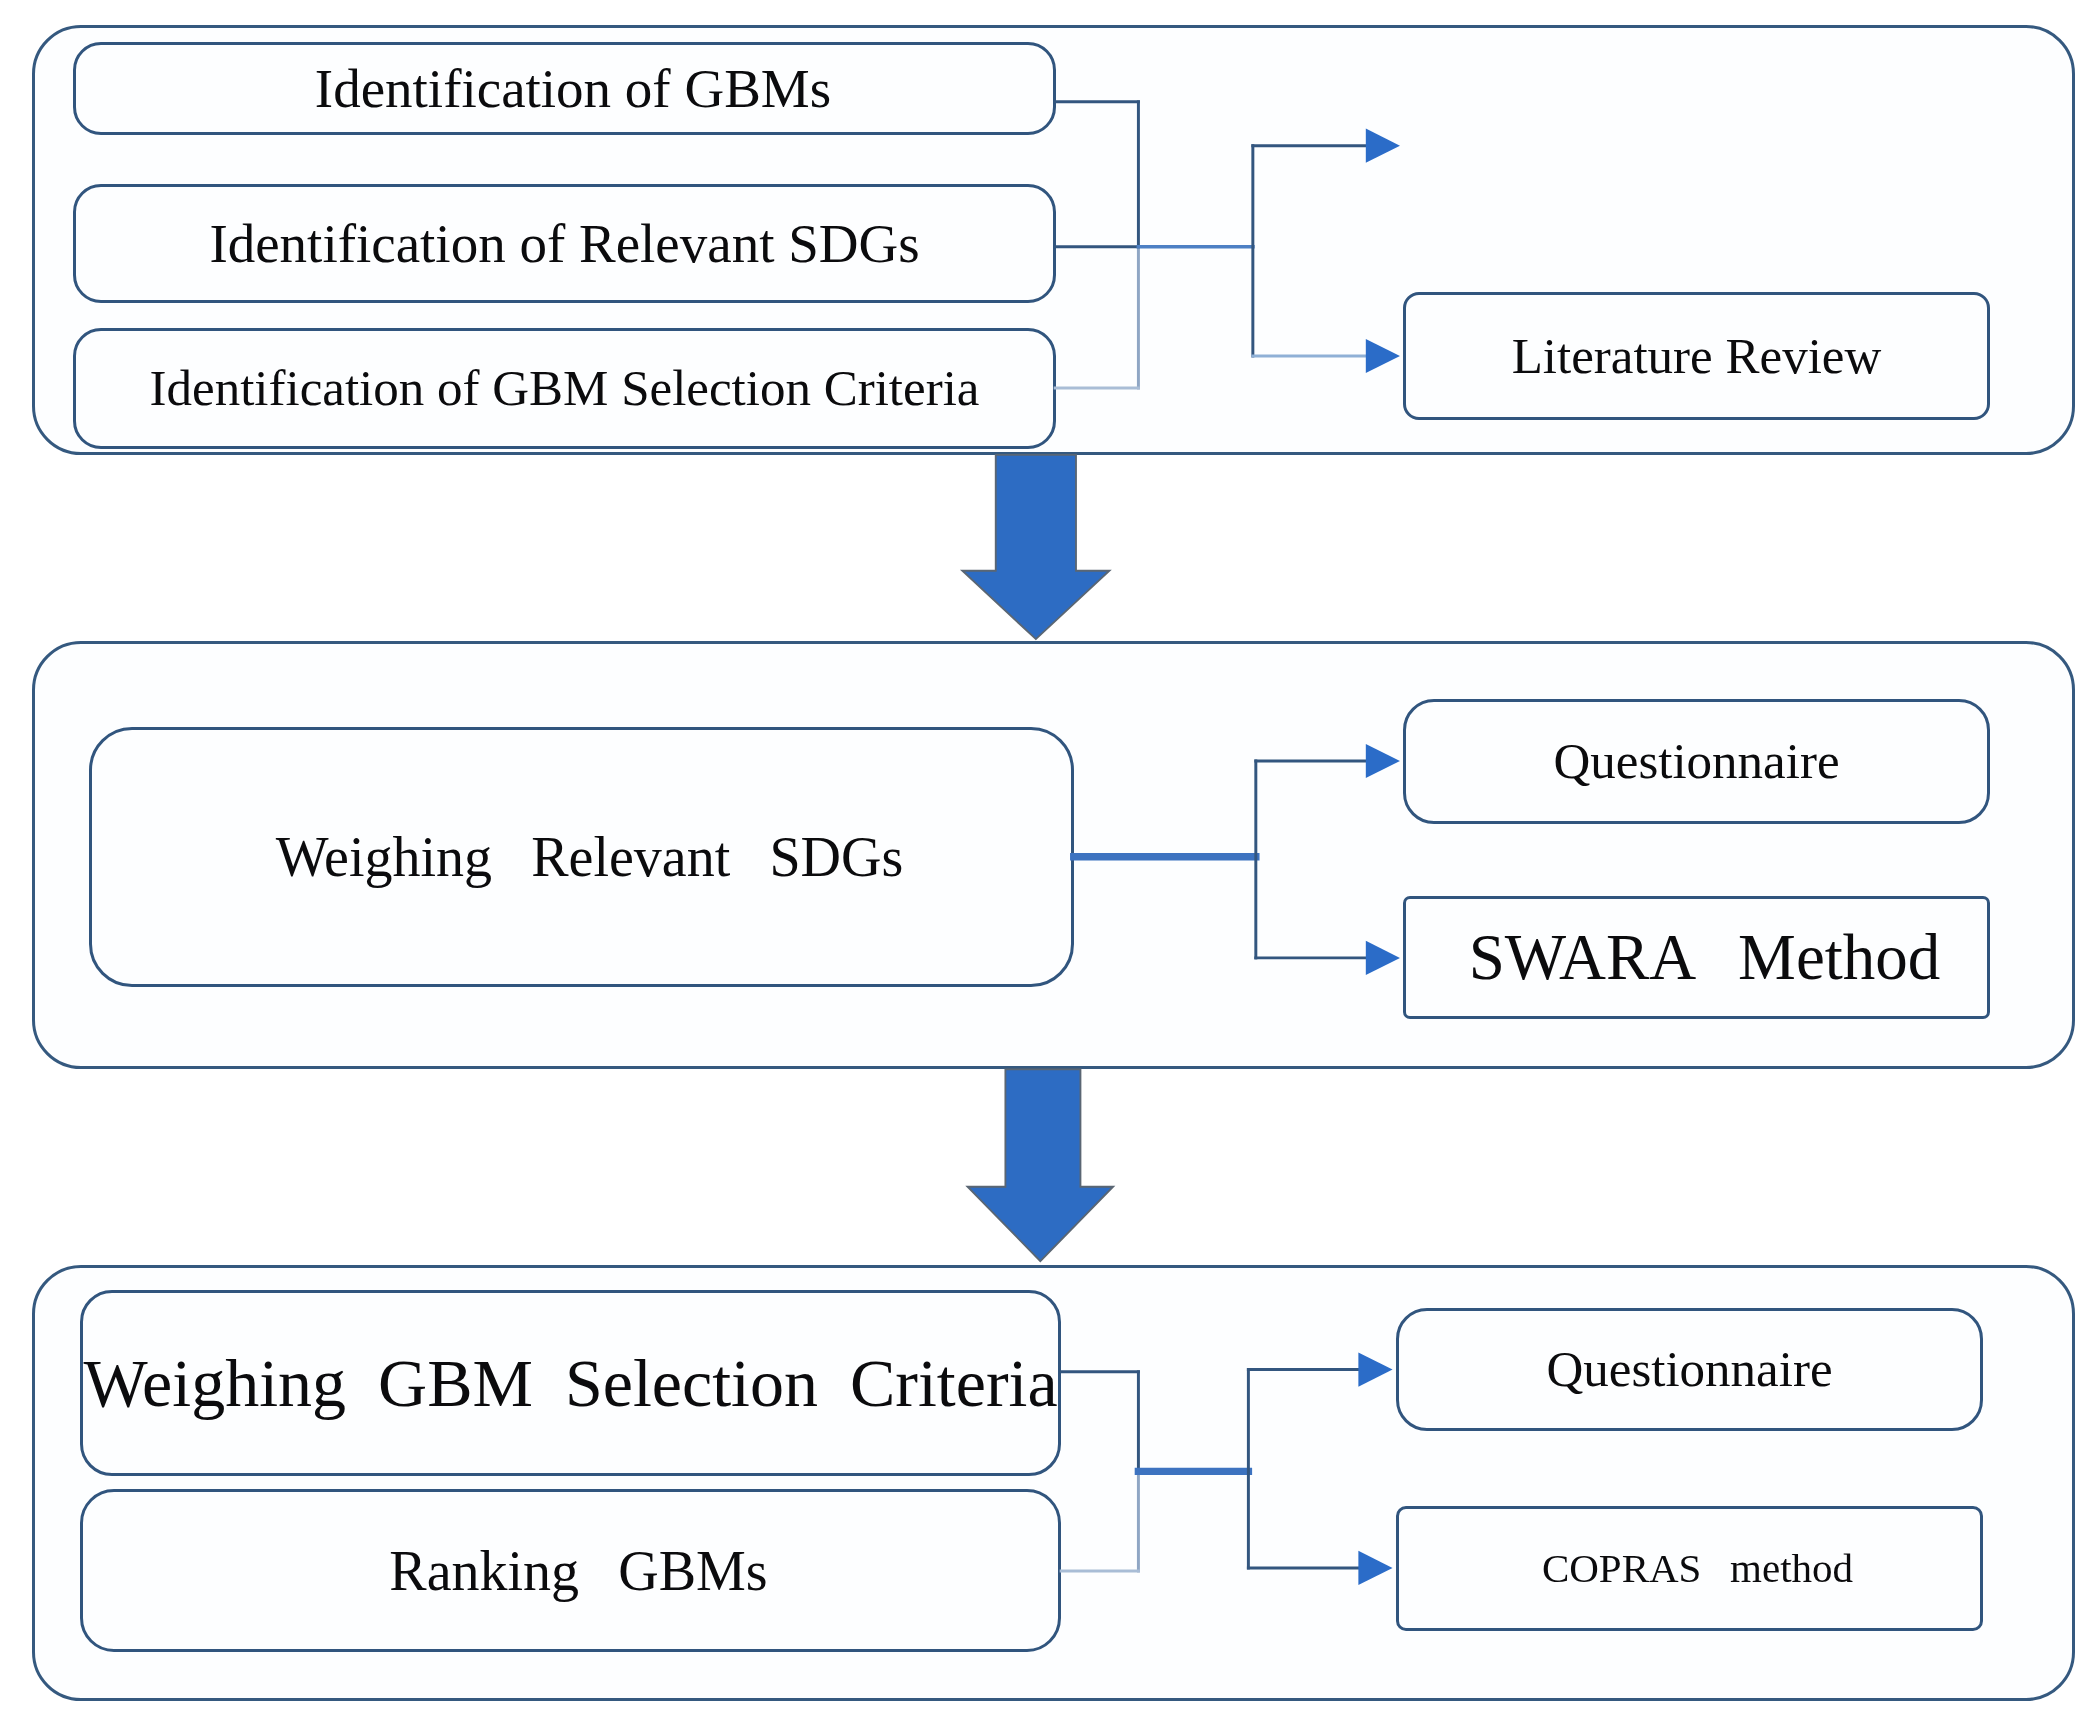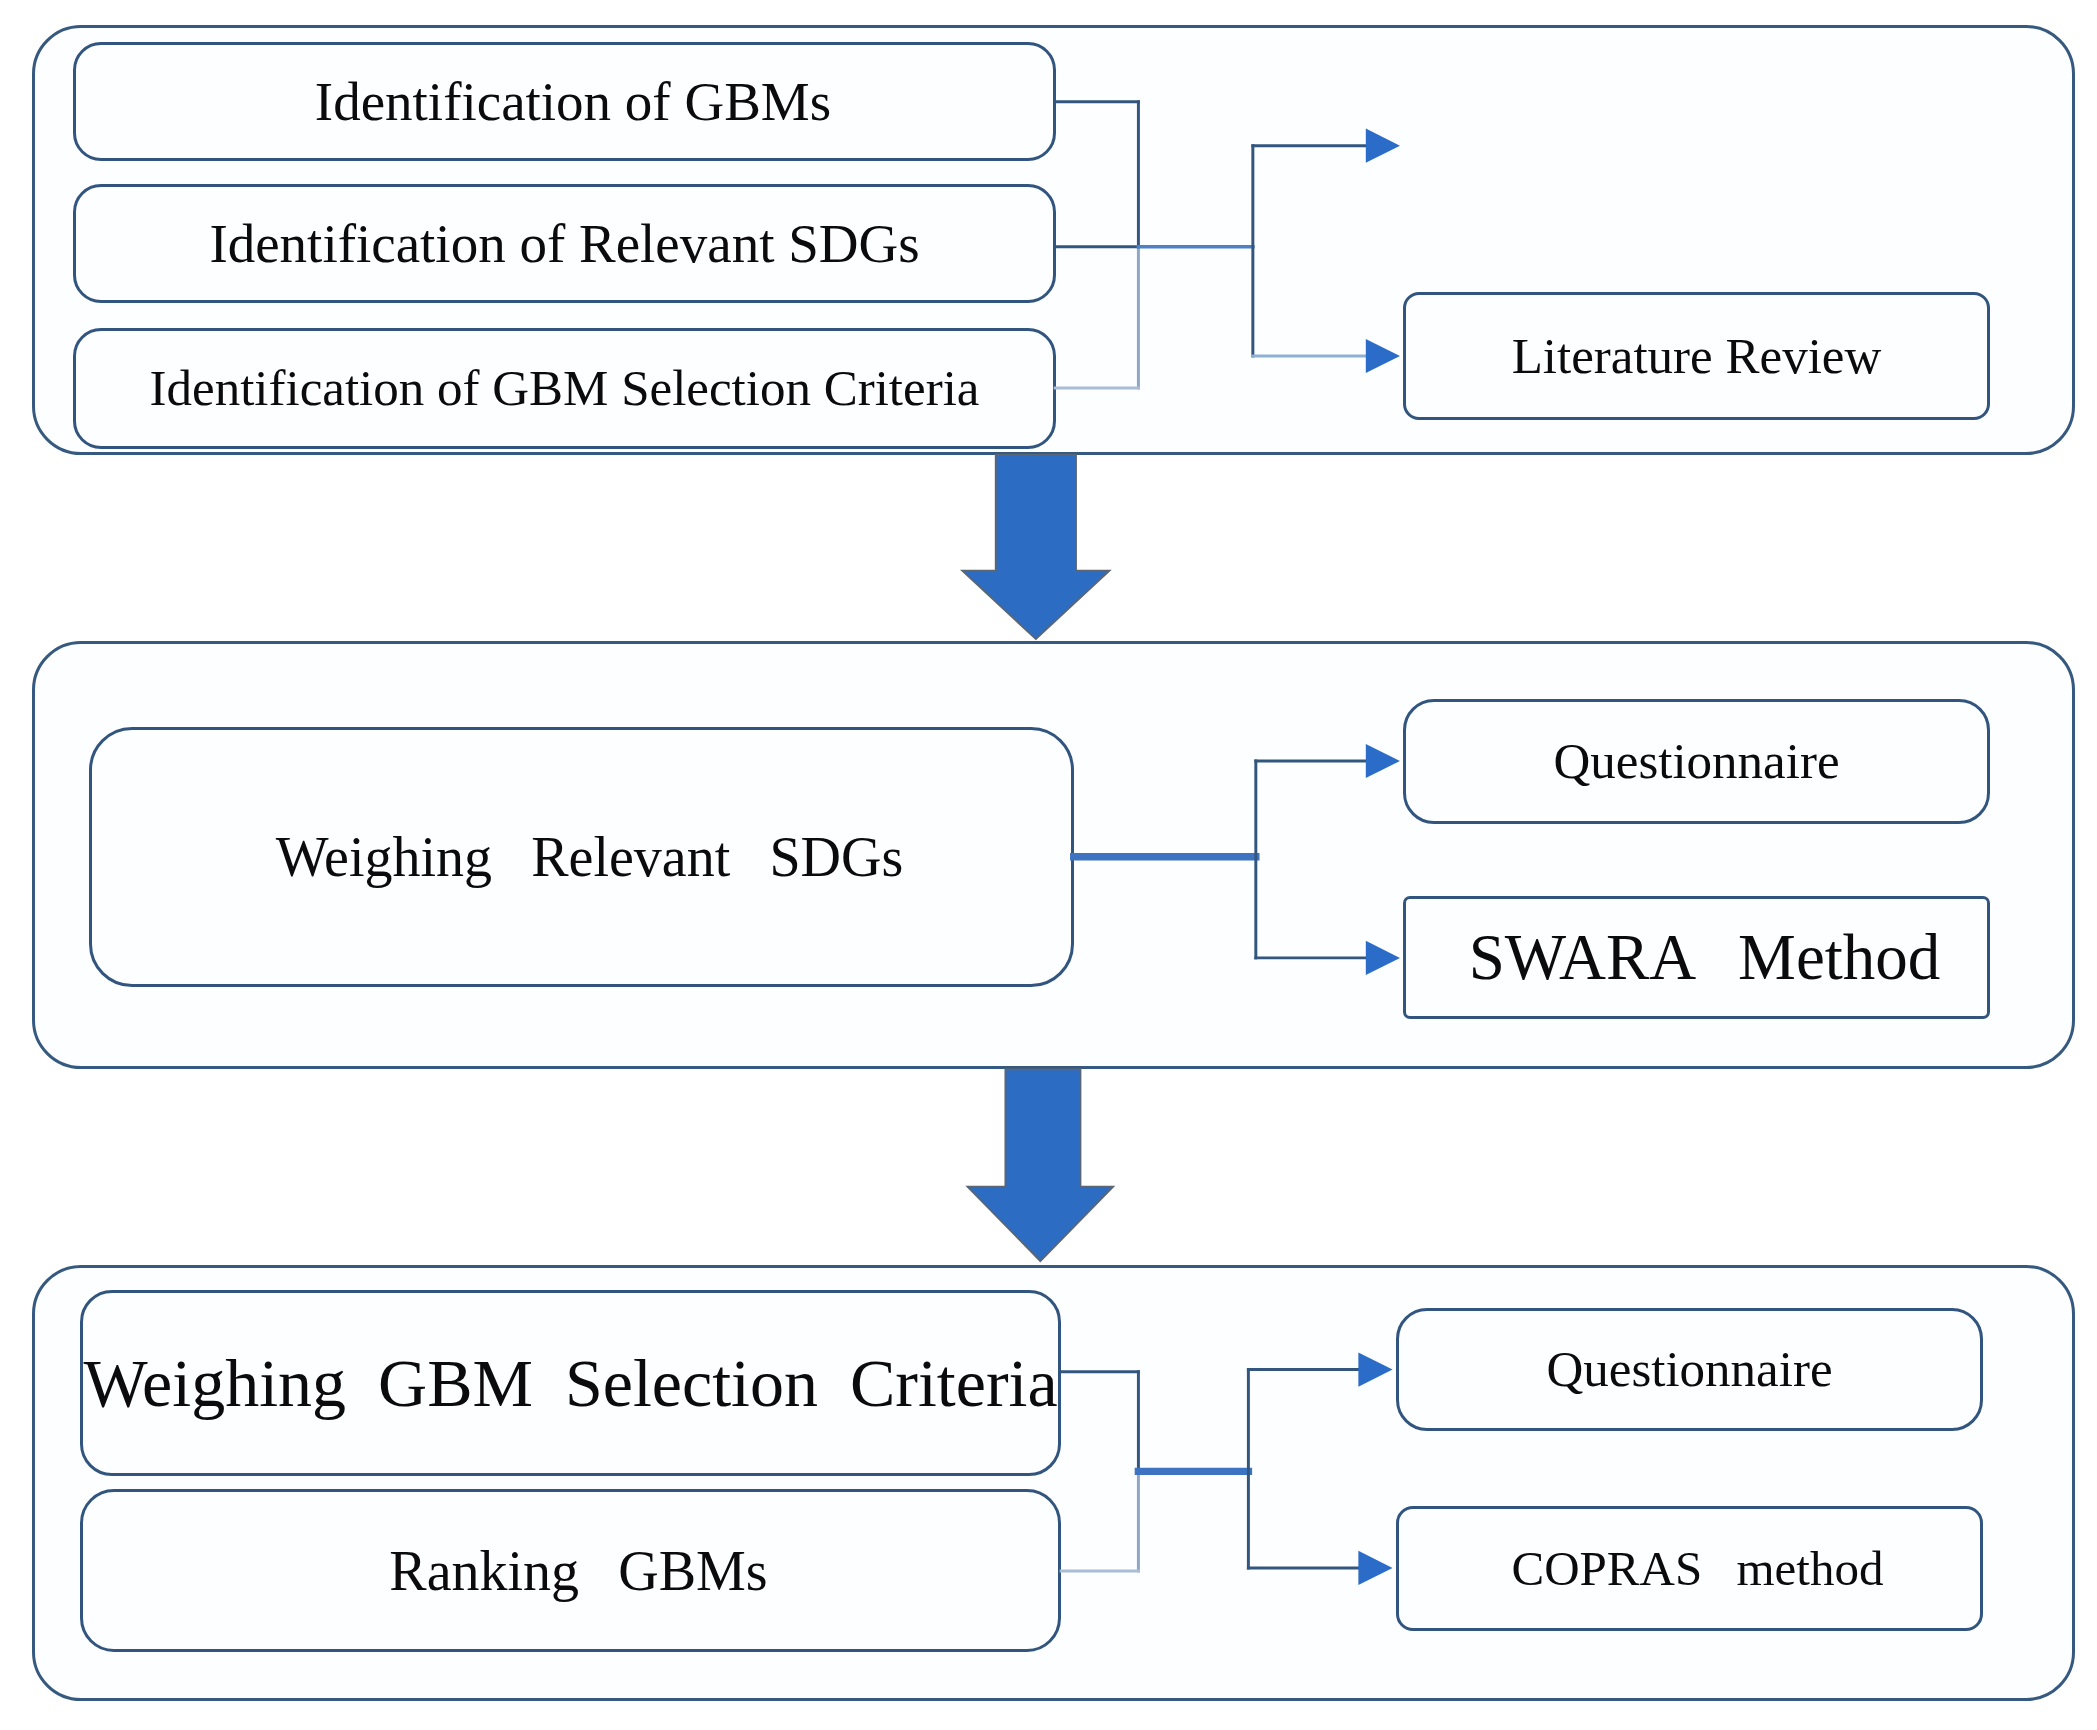--- a/index.html
+++ b/index.html
@@ -30,35 +30,35 @@
     box-sizing: border-box;
     display: flex;
     align-items: center;
     justify-content: center;
     color: #0b0b0d;
     white-space: nowrap;
     line-height: 1;
     font-size: 55px;
   }
   
-  .n-gbms      { left: 73px;  top: 42px;  width: 983px; height: 119px; padding-left: 17px; }
+  .n-gbms      { left: 73px;  top: 42px;  width: 983px; height: 93px; padding-left: 17px; }
   .n-sdgs      { left: 73px;  top: 184px; width: 983px; height: 119px; }
   .n-criteria  { left: 73px;  top: 328px; width: 983px; height: 121px; font-size: 51px; }
   
   .n-interview { left: 1403px; top: 83px; width: 587px; height: 125px; font-size: 51px; border-radius: 31px; }
   .n-litrev    { left: 1403px; top: 292px; width: 587px; height: 128px; font-size: 51px; border-radius: 16px; }
   
   .n-weigh-sdgs{ left: 89px; top: 727px; width: 985px; height: 260px; font-size: 56px; border-radius: 43px; }
   .n-quest1    { left: 1403px; top: 699px;  width: 587px; height: 125px; font-size: 51px; border-radius: 31px; }
   .n-swara     { left: 1403px; top: 896px; width: 587px; height: 123px; font-size: 65px; border-radius: 7px; }
   
   .n-weigh-crit{ left: 80px; top: 1290px; width: 981px; height: 186px; font-size: 68px; border-radius: 32px; }
   .n-ranking   { left: 80px; top: 1489px; width: 981px; height: 163px; font-size: 56px; border-radius: 34px; }
   .n-quest2    { left: 1396px; top: 1308px; width: 587px; height: 123px; font-size: 51px; border-radius: 31px; }
-  .n-copras    { left: 1396px; top: 1506px; width: 587px; height: 125px; font-size: 49px; border-radius: 17px; }
+  .n-copras    { left: 1396px; top: 1506px; width: 587px; height: 125px; font-size: 41px; border-radius: 10px; }
 
   .ws-mid  { word-spacing: 0.22em; }
   .ws-wide { word-spacing: 0.45em; padding-left: 16px; }
 
   svg.connectors {
     position: absolute;
     left: 0; top: 0;
     width: 2097px;
     height: 1730px;
     pointer-events: none;

